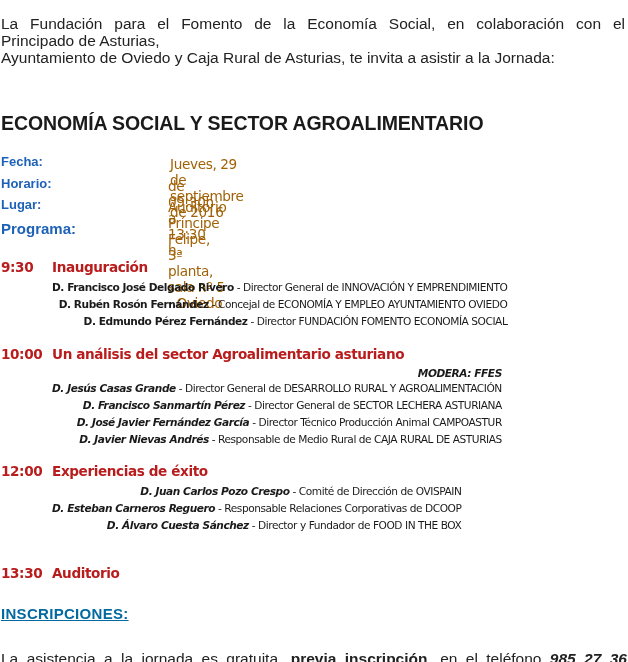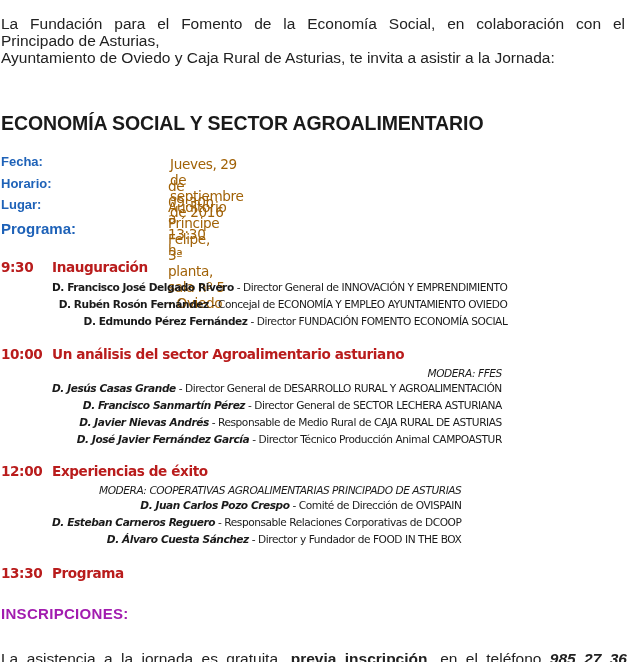--- a/index.html
+++ b/index.html
@@ -12,23 +12,23 @@
     .info-label { position: absolute; left: 0; font-family: "Liberation Sans", sans-serif; font-weight: bold; font-size: 13px; color: #1e62b8; top: 0; }
     .info-value { position: absolute; left: 167px; font-family: "DejaVu Sans", sans-serif; font-size: 13.6px; color: #a16207; top: 2px; letter-spacing: -0.35px; }
     .programa { position: absolute; left: 1px; top: 220px; font-family: "Liberation Sans", sans-serif; font-weight: bold; font-size: 15px; color: #1e62b8; }
     .session { position: absolute; left: 0; }
     .s-head { font-family: "DejaVu Sans", sans-serif; font-weight: bold; font-size: 13.6px; color: #b91c1c; height: 20px; position: relative; letter-spacing: -0.4px; }
     .s-time { position: absolute; left: 1px; top: 0; }
     .s-title { position: absolute; left: 52px; top: 0; }
     .s-line { position: relative; left: 52px; font-family: "DejaVu Sans", sans-serif; font-size: 10.6px; line-height: 17px; color: #1a1a1a; white-space: nowrap; letter-spacing: -0.45px; text-align: right; }
     .s-line b { font-weight: bold; }
     .s-line .it { font-style: italic; font-weight: bold; }
-    .mod { font-style: italic; font-weight: normal; }
+    .mod { font-style: italic; font-weight: bold; }
     .insc { position: absolute; left: 1px; top: 605px; width: 626px; font-family: "Liberation Sans", sans-serif; }
-    .insc-title { font-weight: bold; color: #a21caf; font-size: 15px; line-height: 17px; letter-spacing: 0.3px; }
+    .insc-title { font-weight: bold; color: #0369a1; font-size: 15px; line-height: 17px; letter-spacing: 0.3px; text-decoration: underline; }
     .insc-text { font-size: 15.5px; line-height: 17px; color: #222; }
     .insc-text .l1 { display:block; text-align: justify; text-align-last: justify; margin-top: 28px; }
     .insc-text b { font-weight: bold; }
     .insc-text .phone { font-weight: bold; font-style: italic; }
     .email { color: #1f5fb5; font-weight: bold; font-style: italic; text-decoration: underline; margin-top: 46px; }
   </style>
 </head>
 <body>
 
 <div class="intro">
@@ -67,39 +67,38 @@
 </div>
 
 <div class="session" style="top:346px">
   <div class="s-head">
     <span class="s-time">10:00</span>
     <span class="s-title">Un análisis del sector Agroalimentario asturiano</span>
   </div>
   <div class="s-line mod" style="line-height:14px">MODERA: FFES</div>
   <div class="s-line"><span class="it">D. Jesús Casas Grande</span><span> - Director General de DESARROLLO RURAL Y AGROALIMENTACIÓN</span></div>
   <div class="s-line"><span class="it">D. Francisco Sanmartín Pérez</span><span> - Director General de SECTOR LECHERA ASTURIANA</span></div>
+  <div class="s-line"><span class="it">D. José Javier Fernández García</span><span> - Director Técnico Producción Animal CAMPOASTUR</span></div>
   <div class="s-line"><span class="it">D. Javier Nievas Andrés</span><span> - Responsable de Medio Rural de CAJA RURAL DE ASTURIAS</span></div>
-  <div class="s-line"><span class="it">D. José Javier Fernández García</span><span> - Director Técnico Producción Animal CAMPOASTUR</span></div>
 </div>
 
 <div class="session" style="top:463px">
   <div class="s-head">
     <span class="s-time">12:00</span>
     <span class="s-title">Experiencias de éxito</span>
   </div>
-  <div class="s-line mod" style="line-height:14px">MODERA: COOPERATIVAS AGROALIMENTARIAS PRINCIPADO DE ASTURIAS</div>
   <div class="s-line"><span class="it">D. Juan Carlos Pozo Crespo</span><span> - Comité de Dirección de OVISPAIN</span></div>
   <div class="s-line"><span class="it">D. Esteban Carneros Reguero</span><span> - Responsable Relaciones Corporativas de DCOOP</span></div>
   <div class="s-line"><span class="it">D. Álvaro Cuesta Sánchez</span><span> - Director y Fundador de FOOD IN THE BOX</span></div>
 </div>
 
 <div class="session" style="top:565px">
   <div class="s-head">
     <span class="s-time">13:30</span>
-    <span class="s-title">Programa</span>
+    <span class="s-title">Auditorio</span>
   </div>
 </div>
 
 <div class="insc">
   <div class="insc-title">INSCRIPCIONES:</div>
   <div class="insc-text">
     <span class="l1"><span>La asistencia a la jornada es gratuita, </span><b>previa inscripción</b><span>, en el teléfono </span><span class="phone">985 27 36</span></span>
     <span style="display:block"><span class="phone">84</span><span> o en el correo </span><a class="email">ffes@ffes.org</a><b>.</b></span>
   </div>
 </div>

